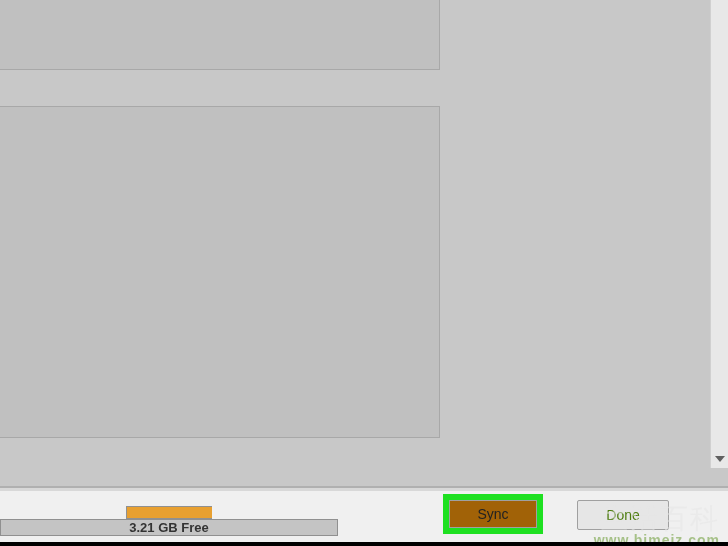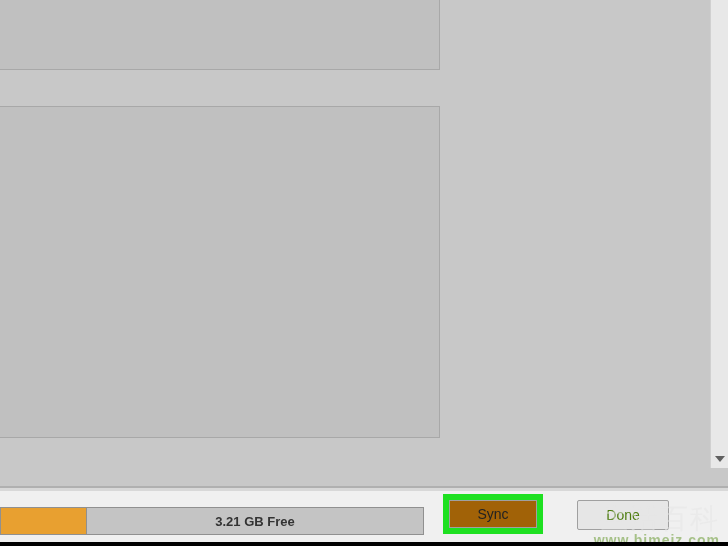--- a/index.html
+++ b/index.html
@@ -80,20 +80,21 @@
       width: 100%;
       height: 3px;
       background: #d8d8d8;
     }
     .storage-bar {
       display: flex;
       align-items: center;
       margin-left: 0;
       margin-top: 8px;
       height: 30px;
+      flex-direction: column;
     }
     .storage-used {
       width: 86px;
       height: 28px;
       background: #e8a030;
       border: 1px solid #909090;
       border-right: none;
     }
     .storage-free {
       width: 338px;

